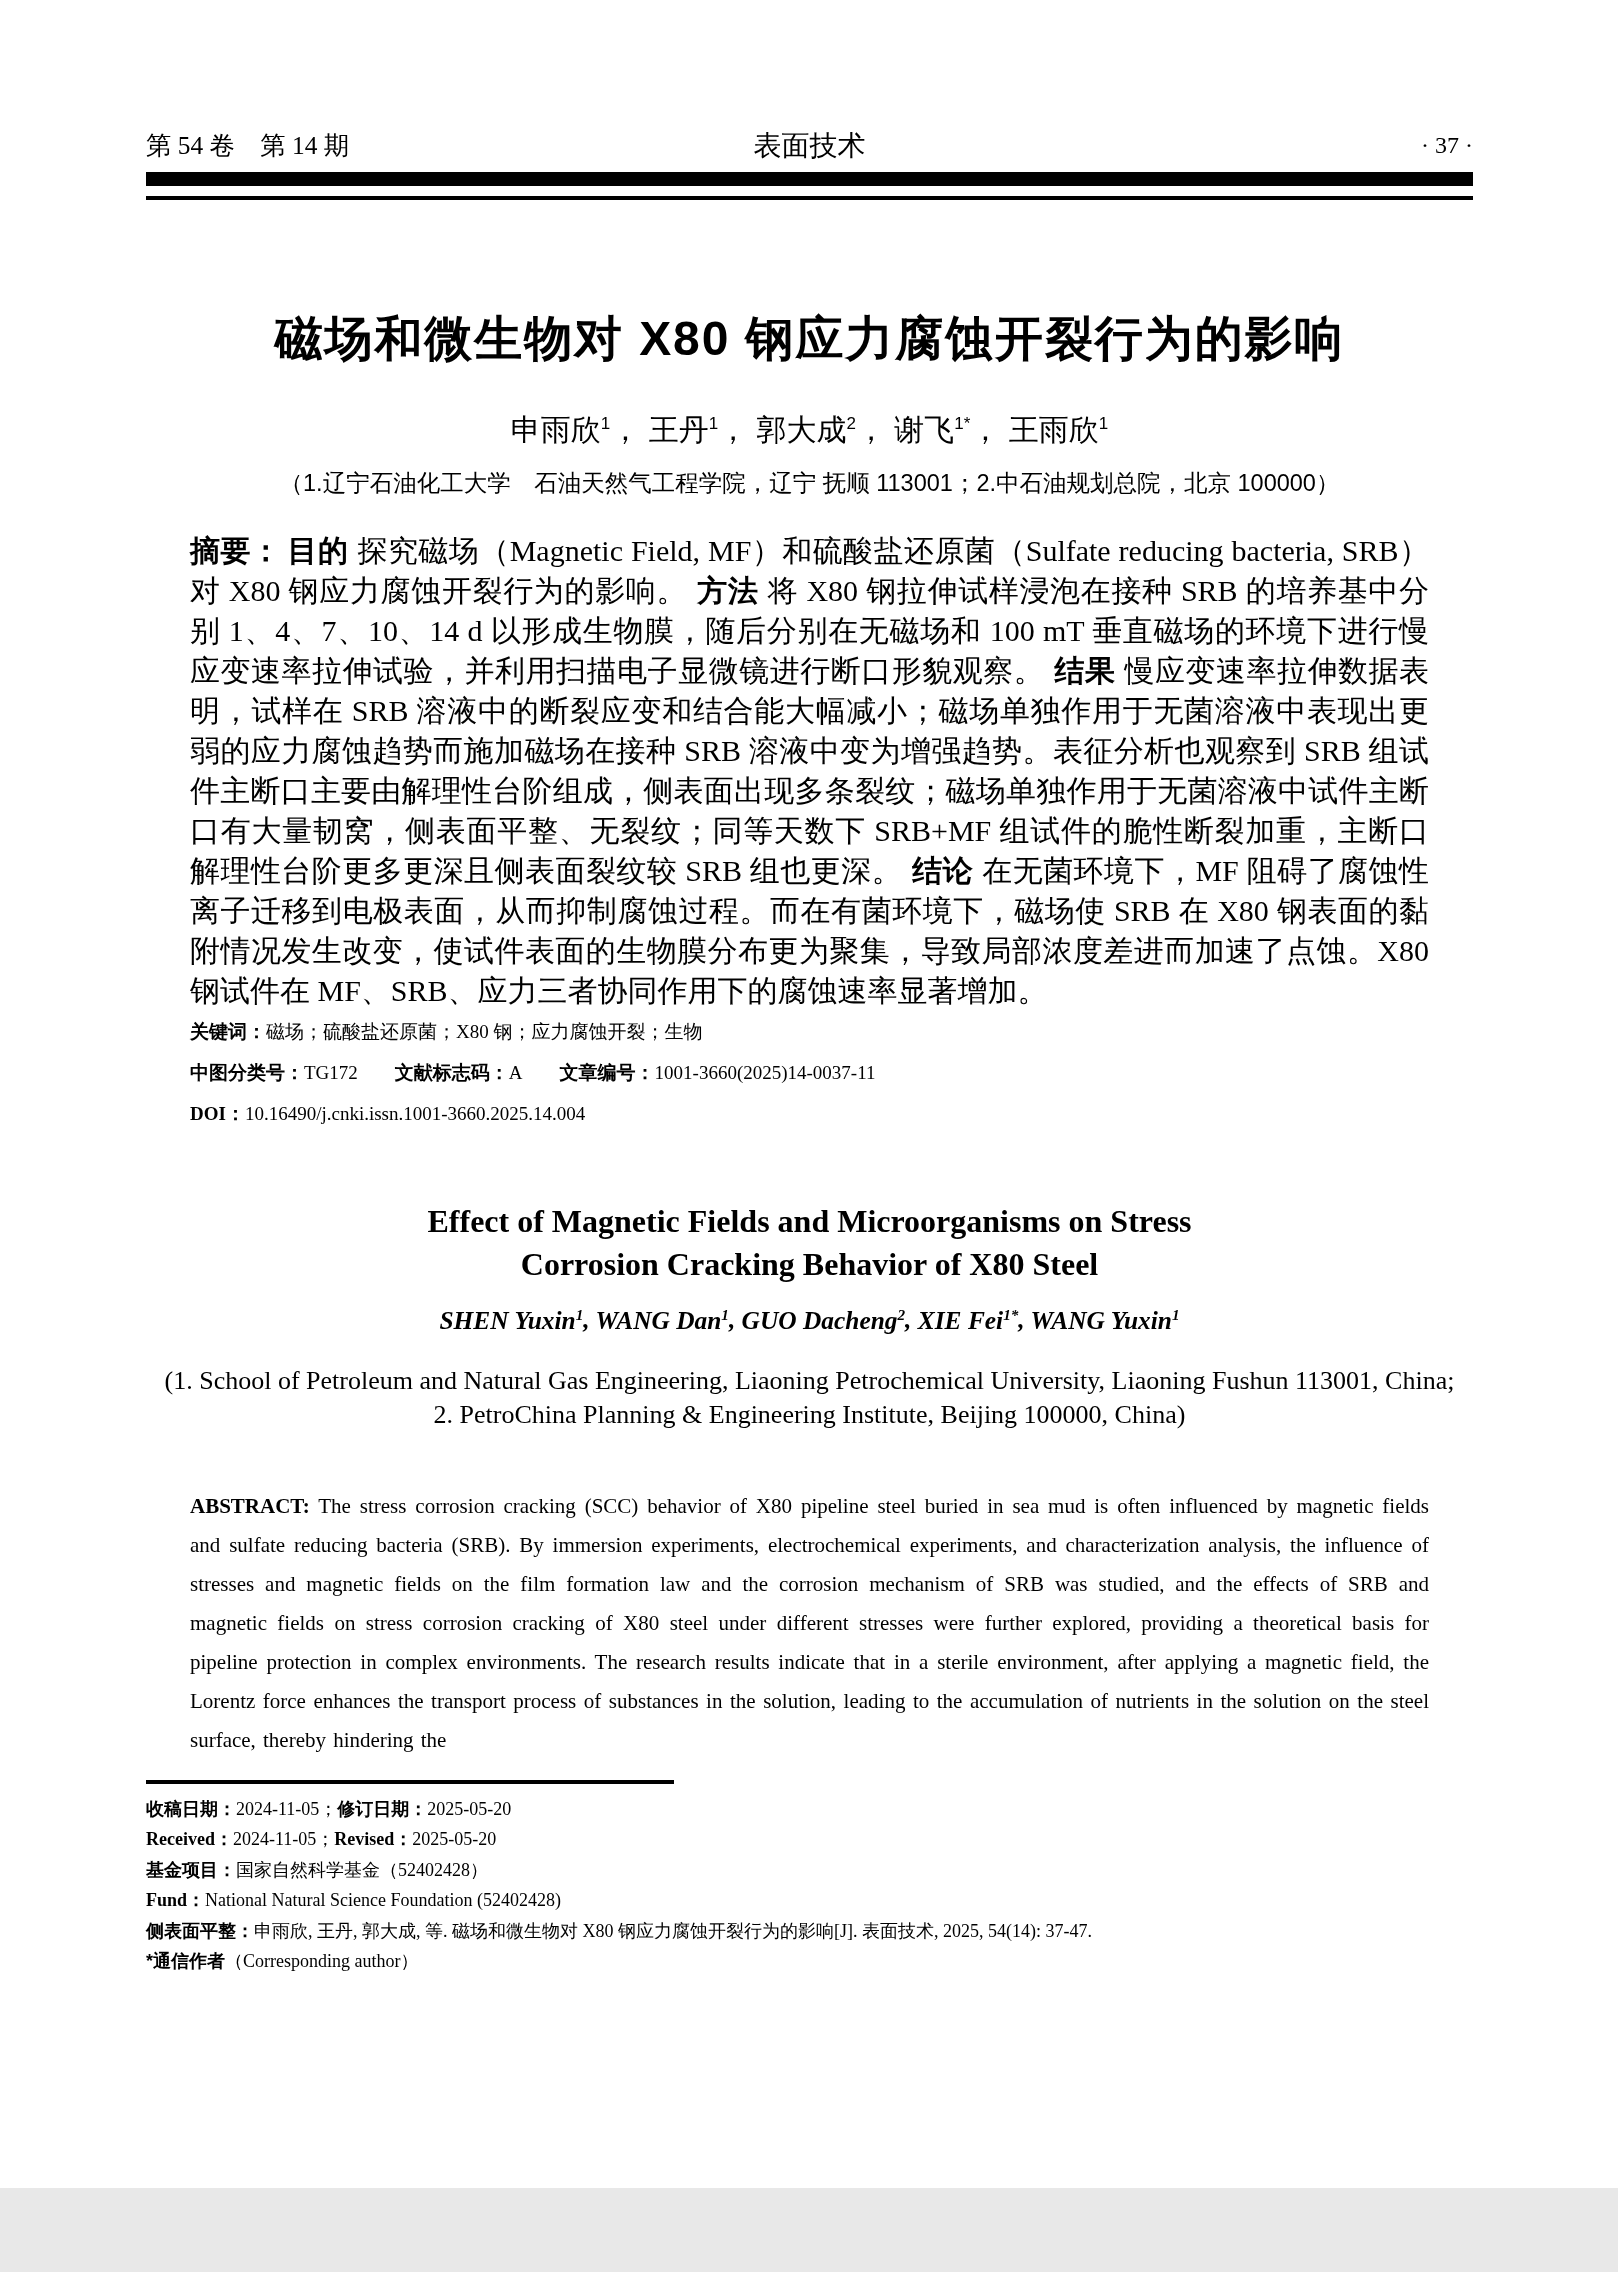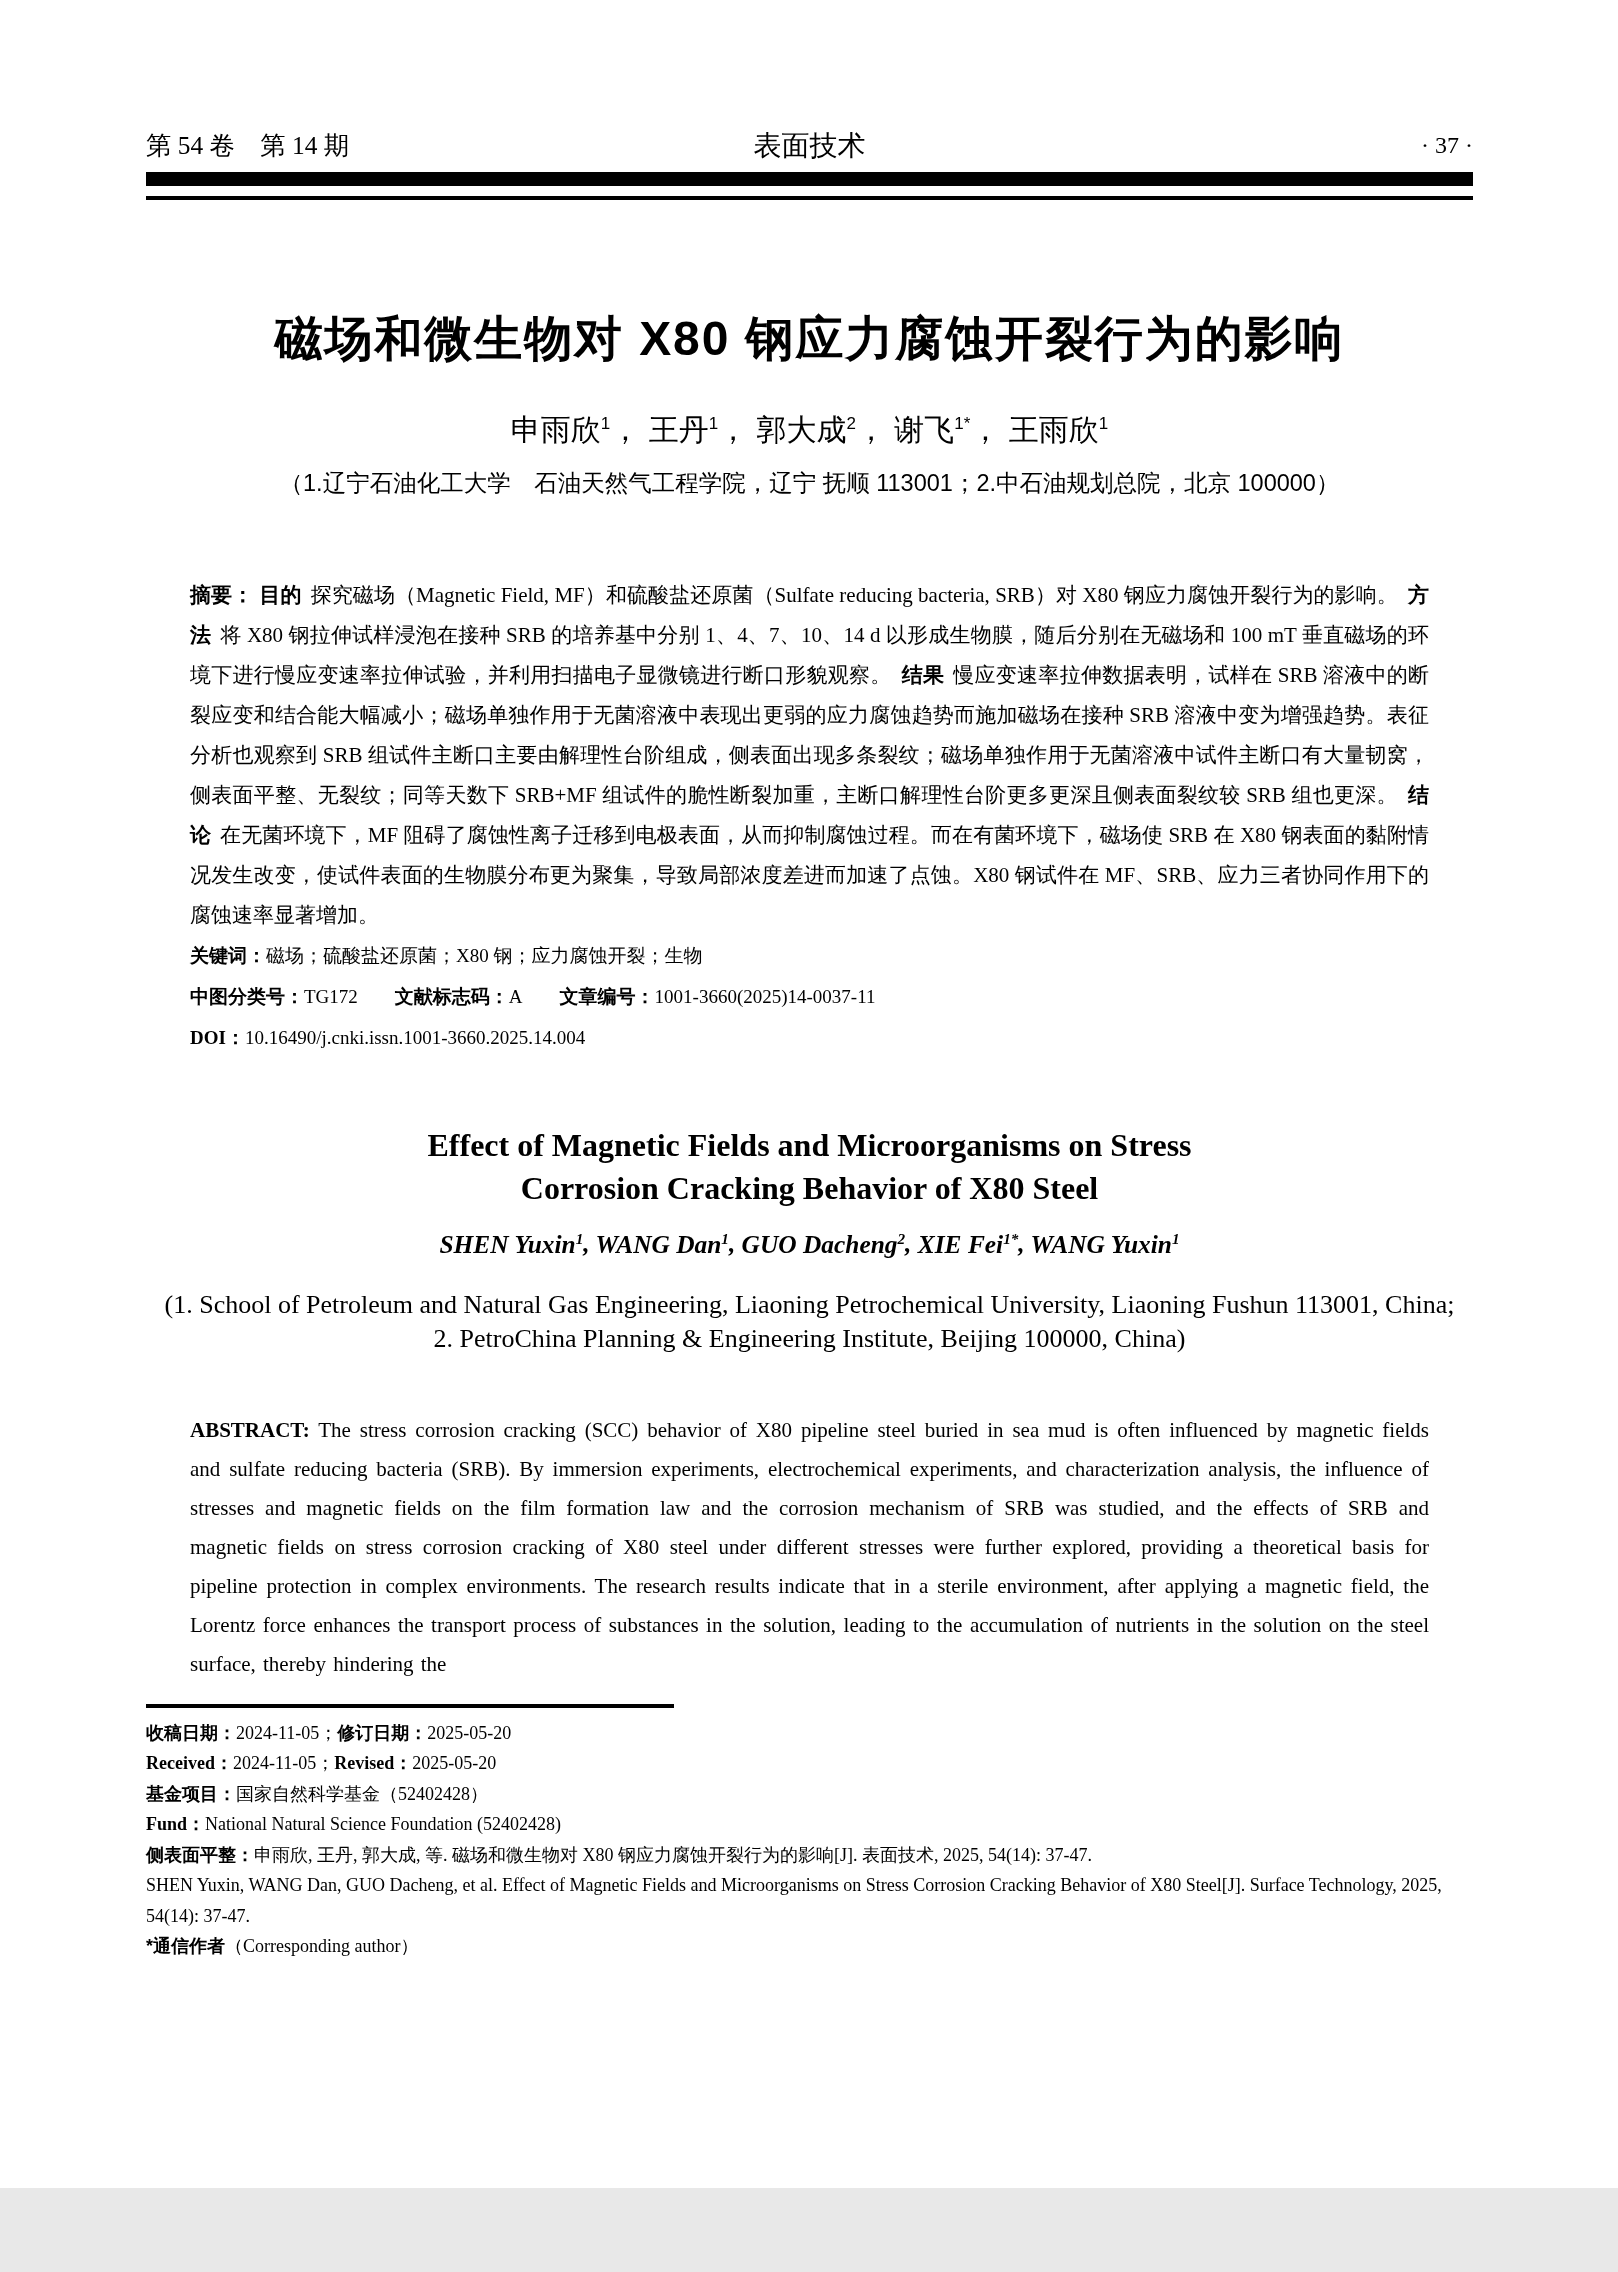--- a/index.html
+++ b/index.html
@@ -29,21 +29,21 @@
   .title-cn {
     margin-top:107px; text-align:center;
     font-family:"Liberation Sans", sans-serif;
     font-weight:bold; font-size:48px; letter-spacing:1.9px;
   }
   .authors-cn { margin-top:39px; text-align:center; font-size:30px; font-family:"Liberation Sans", sans-serif; }
   .authors-cn sup { font-size:17px; }
   .affil-cn { margin-top:16.5px; text-align:center; font-size:23.5px; font-family:"Liberation Sans", sans-serif; }
 
   
-  .abstract-cn { margin:76px 44px 0 44px; font-size:21px; line-height:40px; text-align:justify; }
+  .abstract-cn { margin:32px 44px 0 44px; font-size:30px; line-height:40px; text-align:justify; }
   .bs { font-family:"Liberation Sans", sans-serif; font-weight:bold; }
   .bf { font-weight:bold; }
   .sec-head { font-family:"Liberation Sans", sans-serif; font-weight:bold; margin:0 9px 0 10.2px; }
   .sec-head.first { margin-left:6.3px; }
 
   .meta-line { margin:0 44px; font-size:19px; line-height:41px; }
   .meta-line .gap { margin-right:37px; }
 
   
   .title-en { margin-top:66px; text-align:center; font-weight:bold; font-size:32px; line-height:43px; }
@@ -137,22 +137,19 @@
       <div class="fn-row">
         <span class="bs">基金项目：</span><span>国家自然科学基金（52402428）</span>
       </div>
       <div class="fn-row">
         <span class="bf">Fund：</span><span>National Natural Science Foundation (52402428)</span>
       </div>
       <div class="fn-row">
         <span class="bs">侧表面平整：</span><span>申雨欣, 王丹, 郭大成, 等. 磁场和微生物对 X80 钢应力腐蚀开裂行为的影响[J]. 表面技术, 2025, 54(14): 37-47.</span>
       </div>
       <div class="fn-row">
-        <span>SHEN Yuxin, WANG Dan, GUO Dacheng, et al. Effect of Magnetic Fields and Microorganisms on Stress Corrosion Cracking Behavior of X80 Steel[J]. Surface Technology, 2025, 54(14): 37-47.</span>
-      </div>
-      <div class="fn-row">
         <span class="bs">*通信作者</span><span>（Corresponding author）</span>
       </div>
     </div>
 
   </div>
 </div>
 
 
 </body></html>

